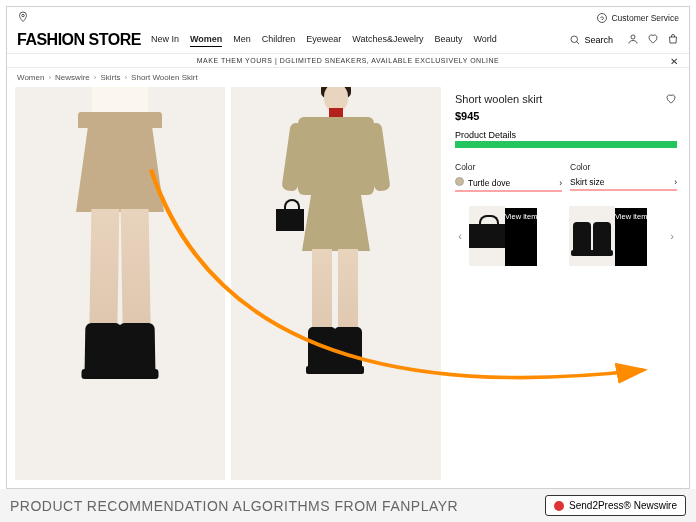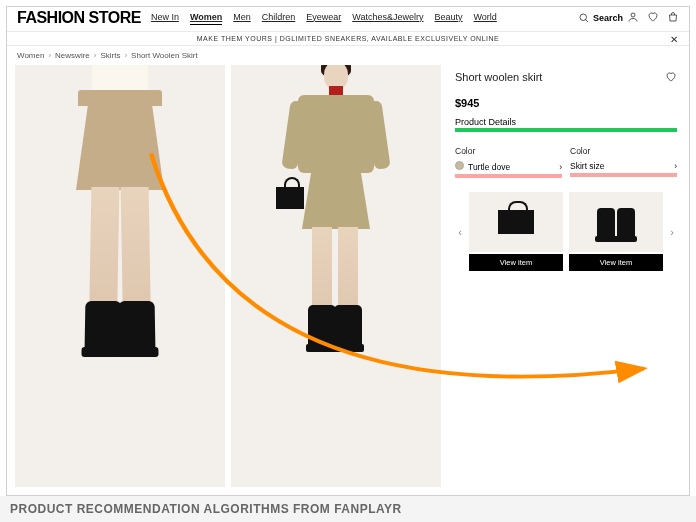--- a/index.html
+++ b/index.html
@@ -5,23 +5,23 @@
   * { margin: 0; padding: 0; box-sizing: border-box; }
   body { font-family: Arial, Helvetica, sans-serif; background: #eee; display:flex; align-items:center; justify-content:center; min-height:522px;}
   .frame { width: 696px; height: 522px; background: #fff; position: relative; box-shadow: 0 0 6px rgba(0,0,0,.2); display:flex; flex-direction:column;}
   .outer-pad { padding: 6px 6px 0 6px; flex:1; display:flex; }
   .browser-window { flex:1; border: 1px solid #d0d0d0; background:#fff; display:flex; flex-direction: column; font-size: 9px; position:relative; overflow:hidden;}
   .topbar { display:flex; justify-content:space-between; align-items:center; padding: 4px 10px; font-size: 8.5px; color:#222;}
   .topbar .cs { display:flex; align-items:center; gap:3px;}
   .header { display:flex; align-items:center; padding: 2px 10px 4px 10px; gap:10px; border-bottom:1px solid #eaeaea;}
   .logo { font-family: "Arial Black", Arial, sans-serif; font-weight:900; font-size: 16px; letter-spacing:-0.5px; }
   .nav { display:flex; gap:11px; font-size:9px; color:#222; }
-  .nav .item { cursor:pointer; padding-bottom:2px;text-decoration:underline;}
+  .nav .item { cursor:pointer; padding-bottom:2px;}
   .nav .item.active { border-bottom: 1.5px solid #000; font-weight:600;}
-  .header-right { margin-left:auto; display:flex; align-items:center; gap:4px;font-weight:bold;}
+  .header-right { margin-left:auto; display:flex; align-items:center; gap:14px;}
   .search-group { display:flex; align-items:center; gap:3px; font-size:9px;}
   .icon-row { display:flex; gap:8px; align-items:center;}
   .promo-bar { text-align:center; font-size:7px; letter-spacing:.5px; padding:3px 0; border-bottom:1px solid #eaeaea; position:relative; color:#333;}
   .promo-bar .close-x { position:absolute; right:10px; top:2px; font-size:10px; cursor:pointer;}
   .breadcrumb { padding:5px 10px; font-size:8px; color:#555; display:flex; gap:4px; align-items:center;}
   .breadcrumb .sep{ color:#999;}
   .content { flex:1; display:flex; padding: 0 8px 8px 8px; gap:6px; position:relative; overflow:hidden;}
 
   .prod-img { background:#f3f0eb; flex:0 0 210px; display:flex; align-items:flex-start; justify-content:center; overflow:hidden; position:relative;}
   .prod-img.img2 { flex:0 0 210px;}
@@ -50,59 +50,74 @@
   .bag2{position:absolute; top:128px; left:0px; width:28px; height:22px; background:#111; }
   .bag2::before{content:''; position:absolute; top:-10px; left:8px; width:12px; height:12px; border:2px solid #111; border-bottom:none; border-radius:8px 8px 0 0;}
   .leg2 { position:absolute; top:168px; width:20px; height:120px; background: linear-gradient(#e8d3bd,#dcc3aa);}
   .leg2.l{left:36px;} .leg2.r{left:62px;}
   .boot2{position:absolute; bottom:0; left:-4px; width:28px; height:42px; background:#111; border-radius:5px 5px 2px 2px;}
   .boot2 .sole{position:absolute; bottom:-5px; left:-2px; width:32px; height:8px; background:#111; border-radius:2px;}
 
   .side-panel { flex:1; padding: 6px 4px 0 8px; display:flex; flex-direction:column; font-size:9px;}
   .ptitle-row{display:flex; justify-content:space-between; align-items:flex-start;}
   .ptitle{font-size:11px; font-weight:500; color:#222;}
-  .price{font-size:11px; font-weight:700; margin-top:14px;}
-  .pdetails{margin-top:8px; font-size:9px; border-bottom:4px solid #22c55e; display:inline-block; padding-bottom:1px; cursor:pointer;}
+  .price{font-size:11px; font-weight:700; margin-top:5px;}
+  .pdetails{margin-top:8px; font-size:9px; border-bottom:7px solid #22c55e; display:inline-block; padding-bottom:1px; cursor:pointer;}
   .opts{display:flex; gap:8px; margin-top:14px;}
   .opt{flex:1;}
   .opt .lbl{font-size:8.5px; color:#222; margin-bottom:3px;}
-  .opt .val{display:flex; align-items:center; justify-content:space-between; border-bottom:4px solid #fca5a5; padding:2px 0; font-size:8.5px; cursor:pointer;}
+  .opt .val{display:flex; align-items:center; justify-content:space-between; border-bottom:2px solid #fca5a5; padding:2px 0; font-size:8.5px; cursor:pointer;}
   .swatch{width:9px; height:9px; border-radius:50%; background:#cbb99b; display:inline-block; margin-right:4px; border:1px solid #aaa;}
   .add-btn{margin-top:14px; background:#000; color:#fff; text-align:center; padding:8px 0; font-size:9px; cursor:pointer;}
   .fbt{margin-top:14px;}
   .fbt-title{text-align:center; font-size:9.5px; margin-bottom:6px;}
   .fbt-row{display:flex; align-items:center; gap:4px;}
   .fbt-nav{width:10px; text-align:center; font-size:11px; color:#888; cursor:pointer;}
   .fbt-items{flex:1; display:flex; gap:6px;}
-  .fbt-item{flex:1; display:flex; flex-direction:column;}
+  .fbt-item{flex:1; display:flex; flex-direction:row;}
   .fbt-img{background:#f3f0eb; height:60px; display:flex; align-items:center; justify-content:center; position:relative;}
   .fbt-btn{background:#000; color:#fff; text-align:center; font-size:7.5px; padding:4px 0; margin-top:2px; cursor:pointer;}
   .mini-bag{width:36px; height:24px; background:#111; position:relative;}
   .mini-bag::before{content:''; position:absolute; top:-9px; left:10px; width:16px; height:10px; border:2px solid #111; border-bottom:none; border-radius:8px 8px 0 0;}
   .mini-boots{position:relative; width:46px; height:40px;}
   .mini-boots .mb{position:absolute; bottom:4px; width:18px; height:30px; background:#111; border-radius:4px 4px 2px 2px;}
   .mini-boots .mb.l{left:4px;} .mini-boots .mb.r{left:24px;}
   .mini-boots .ms{position:absolute; bottom:0; left:2px; width:42px; height:6px; background:#111; border-radius:2px;}
 
   svg.arrow{position:absolute; top:0; left:0; width:100%; height:100%; pointer-events:none; z-index:5;}
 
   .caption-bar { display:flex; justify-content:space-between; align-items:center; padding:6px 10px 6px 10px; background:#f4f4f4;}
-  .caption-bar .cap{font-size:12px; letter-spacing:.5px; color:#666;font-weight:bold;}
+  .caption-bar .cap{font-size:14px; letter-spacing:.5px; color:#666;}
   .s2p-btn{background:#fff; border:1px solid #333; border-radius:3px; padding:4px 8px; font-size:10px; display:flex; align-items:center; gap:5px; cursor:pointer;}
   .s2p-btn .dot{width:10px;height:10px;border-radius:50%;background:#d33; display:inline-block;}
 
   .ico { width:12px; height:12px; stroke:#222; stroke-width:1.5; fill:none; }
 </style>
 </head>
 <body>
 
 <div class="frame">
   <div class="outer-pad">
     <div class="browser-window">
 
+      <div class="topbar">
+        <span>
+          <svg class="ico" viewBox="0 0 24 24">
+              <path d="M12 21s-7-7.2-7-12a7 7 0 0 1 14 0c0 4.8-7 12-7 12z"></path>
+              <circle cx="12" cy="9" r="2.5"></circle>
+            </svg>
+        </span>
+        <span class="cs">
+          <svg class="ico" viewBox="0 0 24 24">
+              <circle cx="12" cy="12" r="9"></circle>
+              <path d="M12 16v-1c2 0 3-1 3-2.5S13.7 10 12 10s-3 1-3 2"></path>
+            </svg>
+          <span>Customer Service</span>
+        </span>
+      </div>
 
       <div class="header">
         <div class="logo">FASHION STORE</div>
         <div class="nav" id="main-nav">
             <span class="item">New In</span>
             <span class="item active">Women</span>
             <span class="item">Men</span>
             <span class="item">Children</span>
             <span class="item">Eyewear</span>
             <span class="item">Watches&amp;Jewelry</span>
@@ -252,14 +267,18 @@
             </defs>
           <path d="M 95 70 Q 150 280 420 240" stroke="#ff8c00" stroke-width="3" fill="none" marker-end="url(#ah)"></path>
         </svg>
 
       </div>
     </div>
   </div>
 
   <div class="caption-bar">
     <span class="cap">PRODUCT RECOMMENDATION ALGORITHMS FROM FANPLAYR</span>
+    <span class="s2p-btn">
+      <span class="dot"></span>
+      <span>Send2Press® Newswire</span>
+    </span>
   </div>
 </div>
 
 </body></html>

